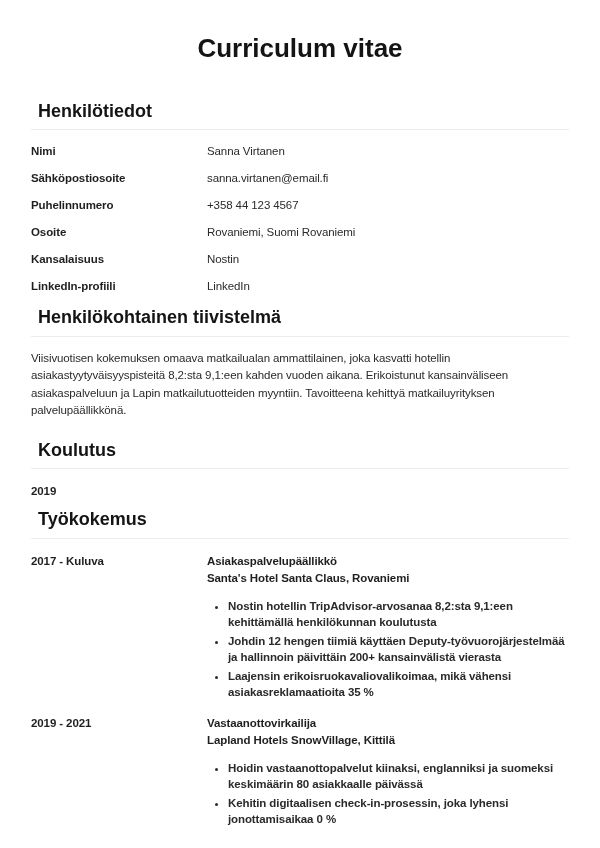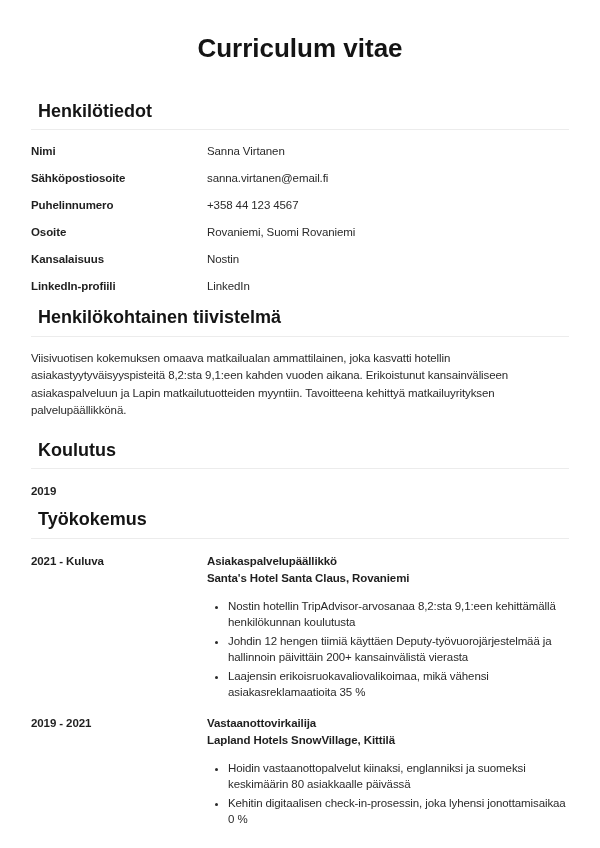--- a/index.html
+++ b/index.html
@@ -70,20 +70,21 @@
     line-height: 17px;
   }
   .entry-period { width: 176px; flex: none; font-weight: bold; }
   .entry-body { flex: 1; }
   .entry-title-line { font-weight: bold; }
   .mt-experience { margin-top: 8px; }
   .bullets {
     margin: 11px 0 0 0;
     padding: 0 0 0 21px;
     list-style: disc;
+    font-weight: bold;
   }
   .bullets li {
     margin-bottom: 2px;
     line-height: 16.5px;
     color: #2a2a2a;
   }
   .entry-row + .entry-row { margin-top: 12px; }
 </style>
 </head>
 <body>
@@ -135,21 +136,21 @@
     <div class="entry-row">
       <span class="entry-period">2019</span>
     </div>
   </section>
 
   <section>
     <h2 class="section-heading mt-experience">Työkokemus</h2>
     <hr class="divider">
 
     <div class="entry-row">
-      <span class="entry-period">2021 - Kuluva</span>
+      <span class="entry-period">2017 - Kuluva</span>
       <div class="entry-body">
         <div class="entry-title-line">Asiakaspalvelupäällikkö</div>
         <div class="entry-title-line">Santa's Hotel Santa Claus, Rovaniemi</div>
         <ul class="bullets">
           <li>Nostin hotellin TripAdvisor-arvosanaa 8,2:sta 9,1:een kehittämällä henkilökunnan koulutusta</li>
           <li>Johdin 12 hengen tiimiä käyttäen Deputy-työvuorojärjestelmää ja hallinnoin päivittäin 200+ kansainvälistä vierasta</li>
           <li>Laajensin erikoisruokavaliovalikoimaa, mikä vähensi asiakasreklamaatioita 35 %</li>
         </ul>
       </div>
     </div>

